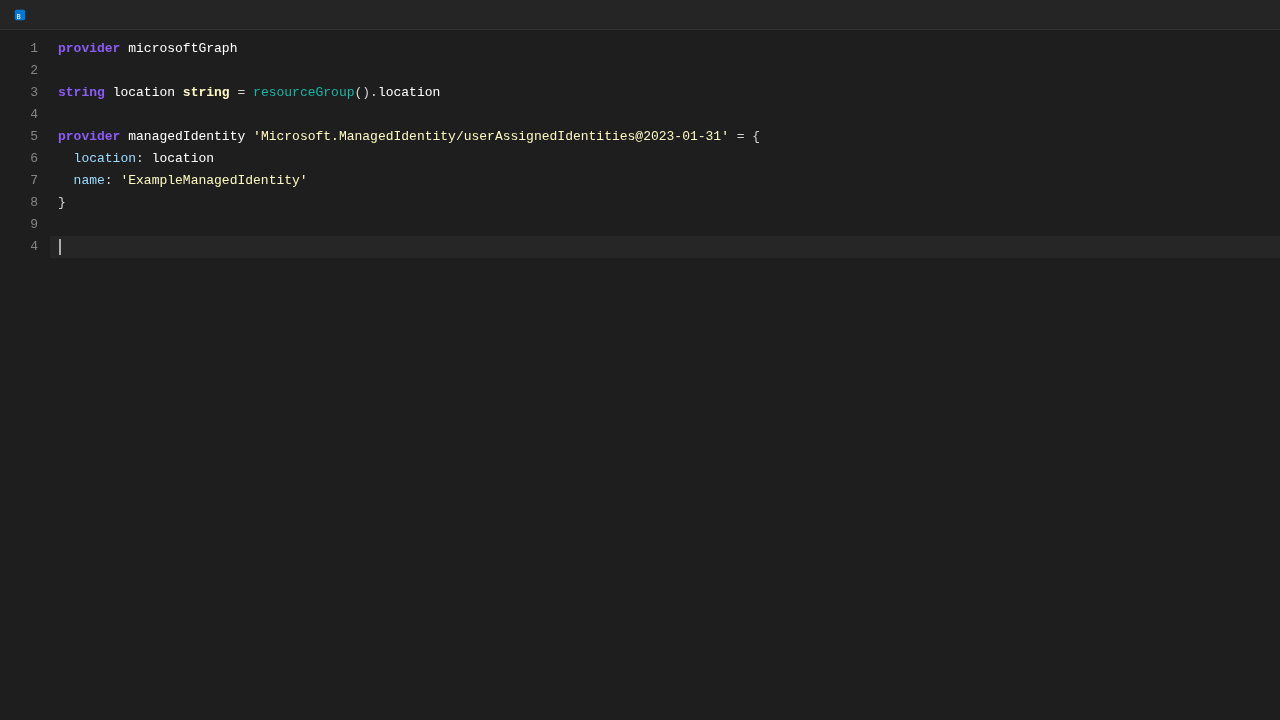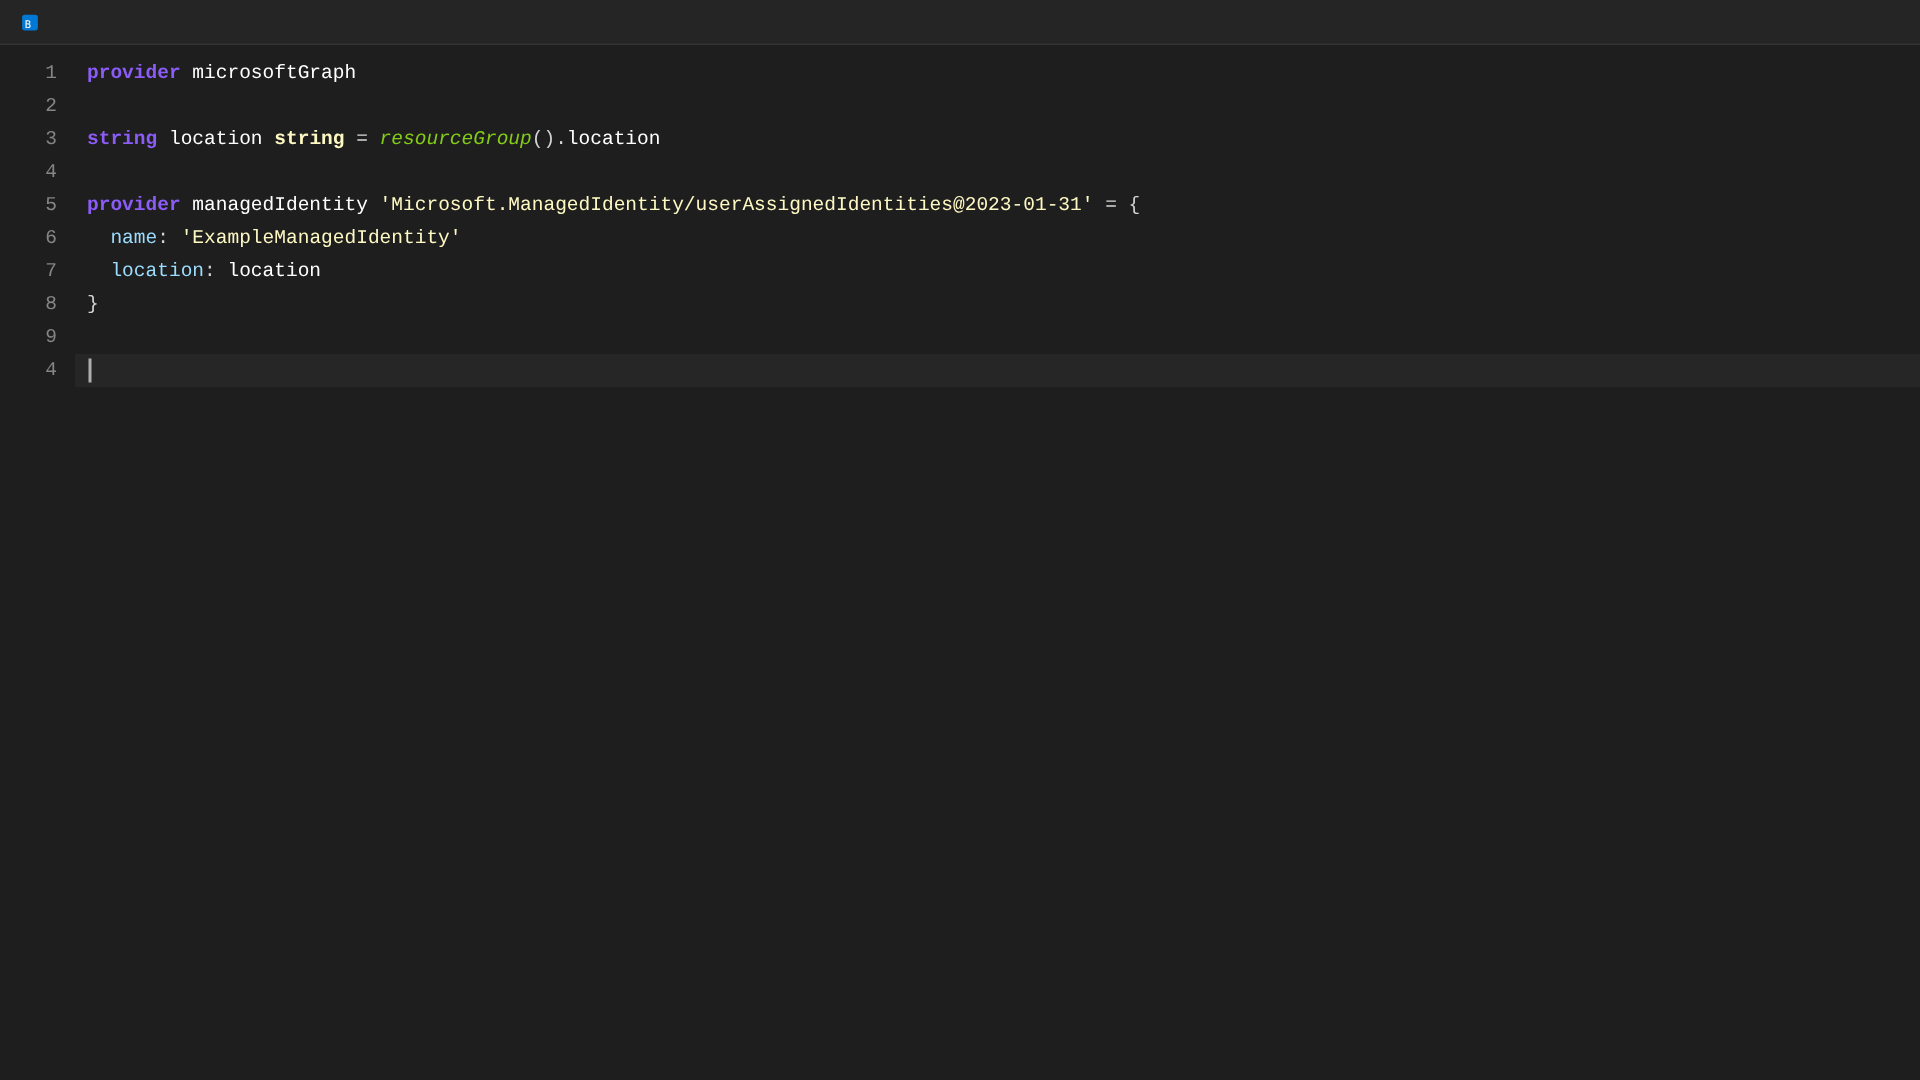--- a/index.html
+++ b/index.html
@@ -94,21 +94,21 @@
       font-size: 13px;
     }
 
     .code-line.active-line {
       background-color: rgba(255,255,255,0.04);
     }
 
     
     .kw-blue { color: #8b5cf6; font-weight: bold; }       
     .kw-teal { color: #fef9c3; font-weight: bold; }       
-    .kw-yellow { color: #84cc16; font-style: italic; }     
+    .kw-yellow { color: #14b8a6; }     
     .str-orange { color: #fef9c3; }       
     .var-light { color: #ffffff; }     
     .punct { color: #d4d4d4; }
     .prop-name { color: #9cdcfe; }
 
     .cursor {
       display: inline-block;
       width: 2px;
       height: 16px;
       background-color: #aeafad;
@@ -149,19 +149,19 @@
       <div class="line-number">8</div>
       <div class="line-number">9</div>
       <div class="line-number">4</div>
     </div>
   <div class="code-area" id="code-area">
       <div class="code-line"><span class="kw-blue">provider</span><span class="punct"> </span><span class="var-light">microsoftGraph</span></div>
       <div class="code-line"></div>
       <div class="code-line"><span class="kw-blue">string</span><span class="punct"> </span><span class="var-light">location</span><span class="punct"> </span><span class="kw-teal">string</span><span class="punct"> = </span><span class="kw-yellow">resourceGroup</span><span class="punct">().</span><span class="var-light">location</span></div>
       <div class="code-line"></div>
       <div class="code-line"><span class="kw-blue">provider</span><span class="punct"> </span><span class="var-light">managedIdentity</span><span class="punct"> </span><span class="str-orange">'Microsoft.ManagedIdentity/userAssignedIdentities@2023-01-31'</span><span class="punct"> = {</span></div>
+      <div class="code-line"><span class="punct">  </span><span class="prop-name">location</span><span class="punct">: </span><span class="var-light">location</span></div>
       <div class="code-line"><span class="punct">  </span><span class="prop-name">name</span><span class="punct">: </span><span class="str-orange">'ExampleManagedIdentity'</span></div>
-      <div class="code-line"><span class="punct">  </span><span class="prop-name">location</span><span class="punct">: </span><span class="var-light">location</span></div>
       <div class="code-line"><span class="punct">}</span></div>
       <div class="code-line"></div>
       <div class="code-line active-line"><span class="cursor"></span></div>
     </div>
 </div>
 
 </body></html>

